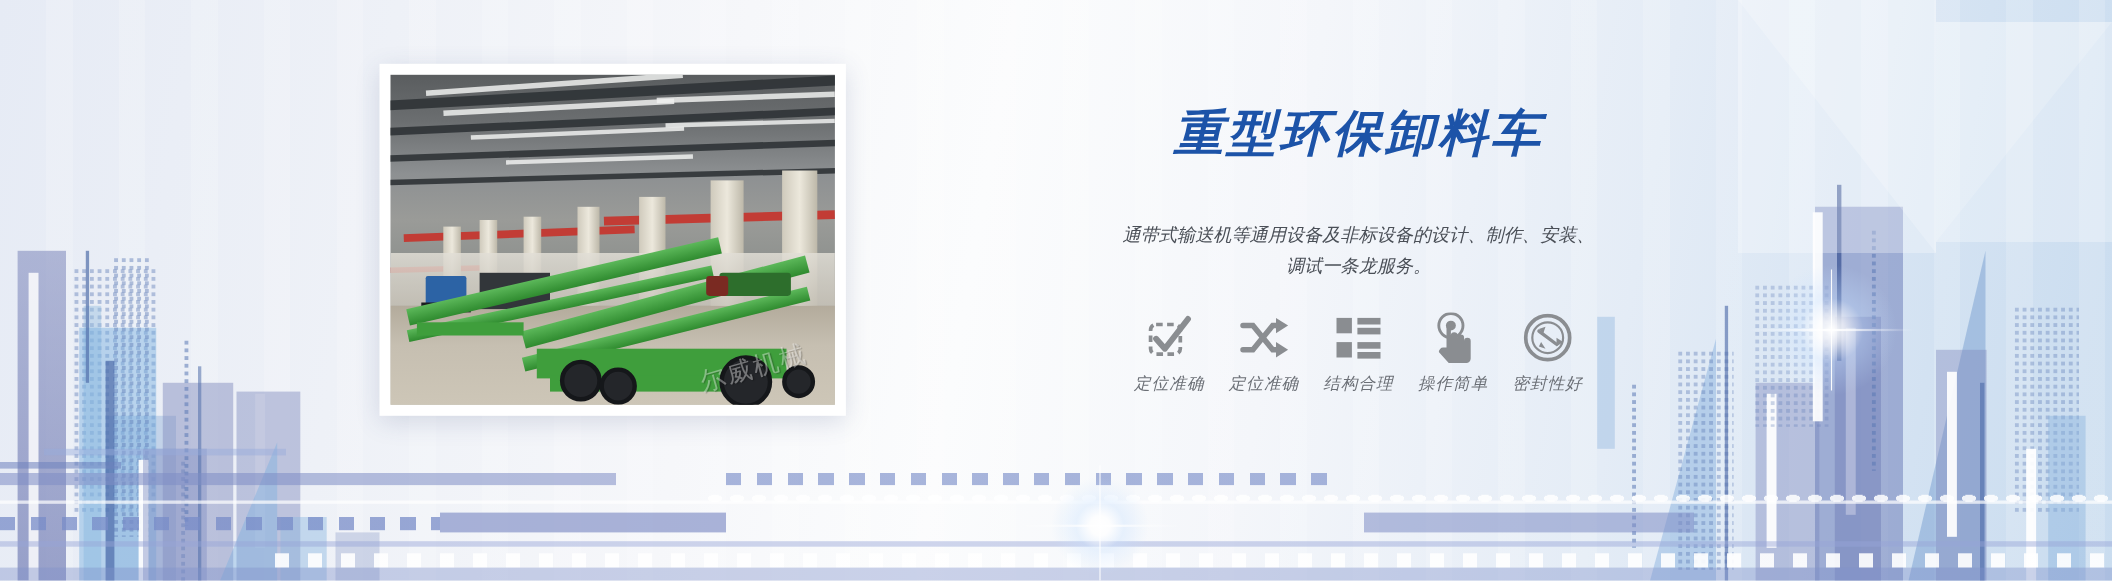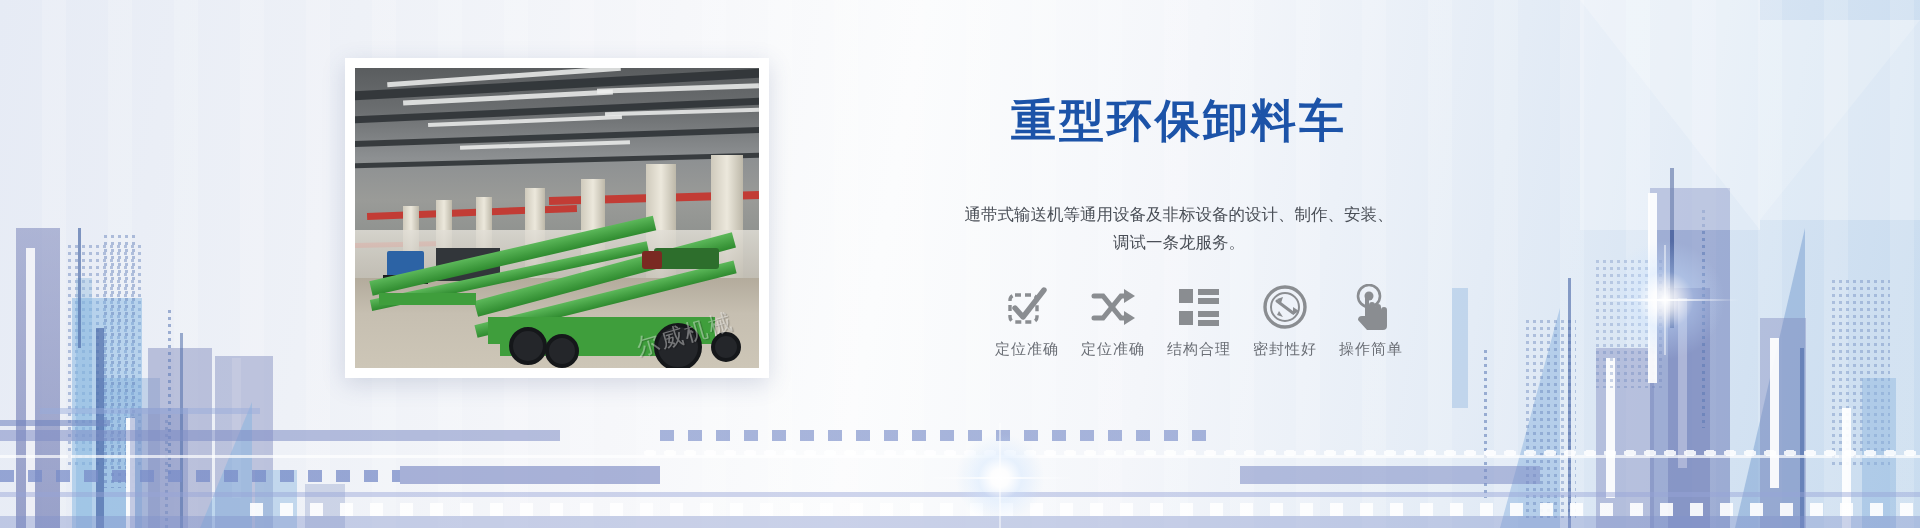--- a/index.html
+++ b/index.html
@@ -87,31 +87,31 @@
   .mach-beam{position:absolute;height:15px;background:linear-gradient(180deg,#5cb85a,#2f8b2f);transform-origin:left center;}
   .wheel{position:absolute;border-radius:50%;background:#24262a;border:4px solid #15171a;}
   .watermark{
     position:absolute;right:6%;bottom:6%;
     font-size:23px;color:rgba(255,255,255,.38);
     text-shadow:1px 1px 1px rgba(0,0,0,.22);
     transform:rotate(-16deg);letter-spacing:2px;white-space:nowrap;
   }
 
   
-  .content{position:absolute;left:944px;top:96px;width:470px;text-align:center;}
+  .content{position:absolute;left:1000px;top:96px;width:470px;text-align:center;font-style:italic;}
   .title{
     font-size:45px;font-weight:bold;color:#1c53a8;letter-spacing:3px;
     line-height:1.1;margin:0 0 26px 0;white-space:nowrap;
   }
   .desc{
     font-size:16.5px;color:#4a4f57;line-height:1.72;margin:0;
     text-align:center;
   }
   .features{
-    display:flex;justify-content:flex-end;
+    display:flex;justify-content:center;
     width:470px;margin-top:26px;
   }
   .feature{width:86px;display:flex;flex-direction:column;align-items:center;}
   .ficon{height:48px;display:flex;align-items:center;justify-content:center;color:#8a8d91;}
   .flabel{margin-top:9px;font-size:15px;color:#6b6f76;letter-spacing:1px;white-space:nowrap;}
 </style>
 </head>
 <body>
 
 <div class="banner">
@@ -284,40 +284,40 @@
             <rect x="20" y="11" width="21" height="6" fill="#8a8d91"></rect>
             <rect x="20" y="24" width="21" height="6" fill="#8a8d91"></rect>
             <rect x="20" y="33" width="21" height="6" fill="#8a8d91"></rect>
           </svg>
         </span>
         <span class="flabel">结构合理</span>
       </div>
 
       <div class="feature">
         <span class="ficon">
+          <svg width="42" height="46" viewBox="0 0 42 46">
+            <circle cx="19" cy="12" r="11" fill="none" stroke="#8a8d91" stroke-width="2.6"></circle>
+            <circle cx="19" cy="12" r="4.5" fill="#8a8d91"></circle>
+            <path d="M15 12 V32 h-3 a4 4 0 0 0 -4 4 l9 10 h16 a4 4 0 0 0 4 -4 V26
+                     a3 3 0 0 0 -6 0 v-3 a3 3 0 0 0 -6 0 v-2 a3 3 0 0 0 -6 0 V12 a2.6 2.6 0 0 0 -4 0 z" fill="#8a8d91"></path>
+          </svg>
+        </span>
+        <span class="flabel">操作简单</span>
+      </div>
+
+      <div class="feature">
+        <span class="ficon">
           <svg width="44" height="44" viewBox="0 0 44 44">
             <circle cx="22" cy="22" r="20" fill="none" stroke="#8a8d91" stroke-width="3.4"></circle>
             <circle cx="22" cy="22" r="14" fill="none" stroke="#8a8d91" stroke-width="2"></circle>
             <path d="M14 16 L30 28" stroke="#8a8d91" stroke-width="3" stroke-linecap="round"></path>
             <polygon points="30,22 36,26 30,30" fill="#8a8d91"></polygon>
             <polygon points="14,14 20,12 18,18" fill="#8a8d91"></polygon>
             <polygon points="20,32 14,30 16,26" fill="#8a8d91"></polygon>
           </svg>
         </span>
         <span class="flabel">密封性好</span>
       </div>
 
-      <div class="feature">
-        <span class="ficon">
-          <svg width="42" height="46" viewBox="0 0 42 46">
-            <circle cx="19" cy="12" r="11" fill="none" stroke="#8a8d91" stroke-width="2.6"></circle>
-            <circle cx="19" cy="12" r="4.5" fill="#8a8d91"></circle>
-            <path d="M15 12 V32 h-3 a4 4 0 0 0 -4 4 l9 10 h16 a4 4 0 0 0 4 -4 V26
-                     a3 3 0 0 0 -6 0 v-3 a3 3 0 0 0 -6 0 v-2 a3 3 0 0 0 -6 0 V12 a2.6 2.6 0 0 0 -4 0 z" fill="#8a8d91"></path>
-          </svg>
-        </span>
-        <span class="flabel">操作简单</span>
-      </div>
-
     </div>
   </div>
 
 </div>
 
 </body></html>

